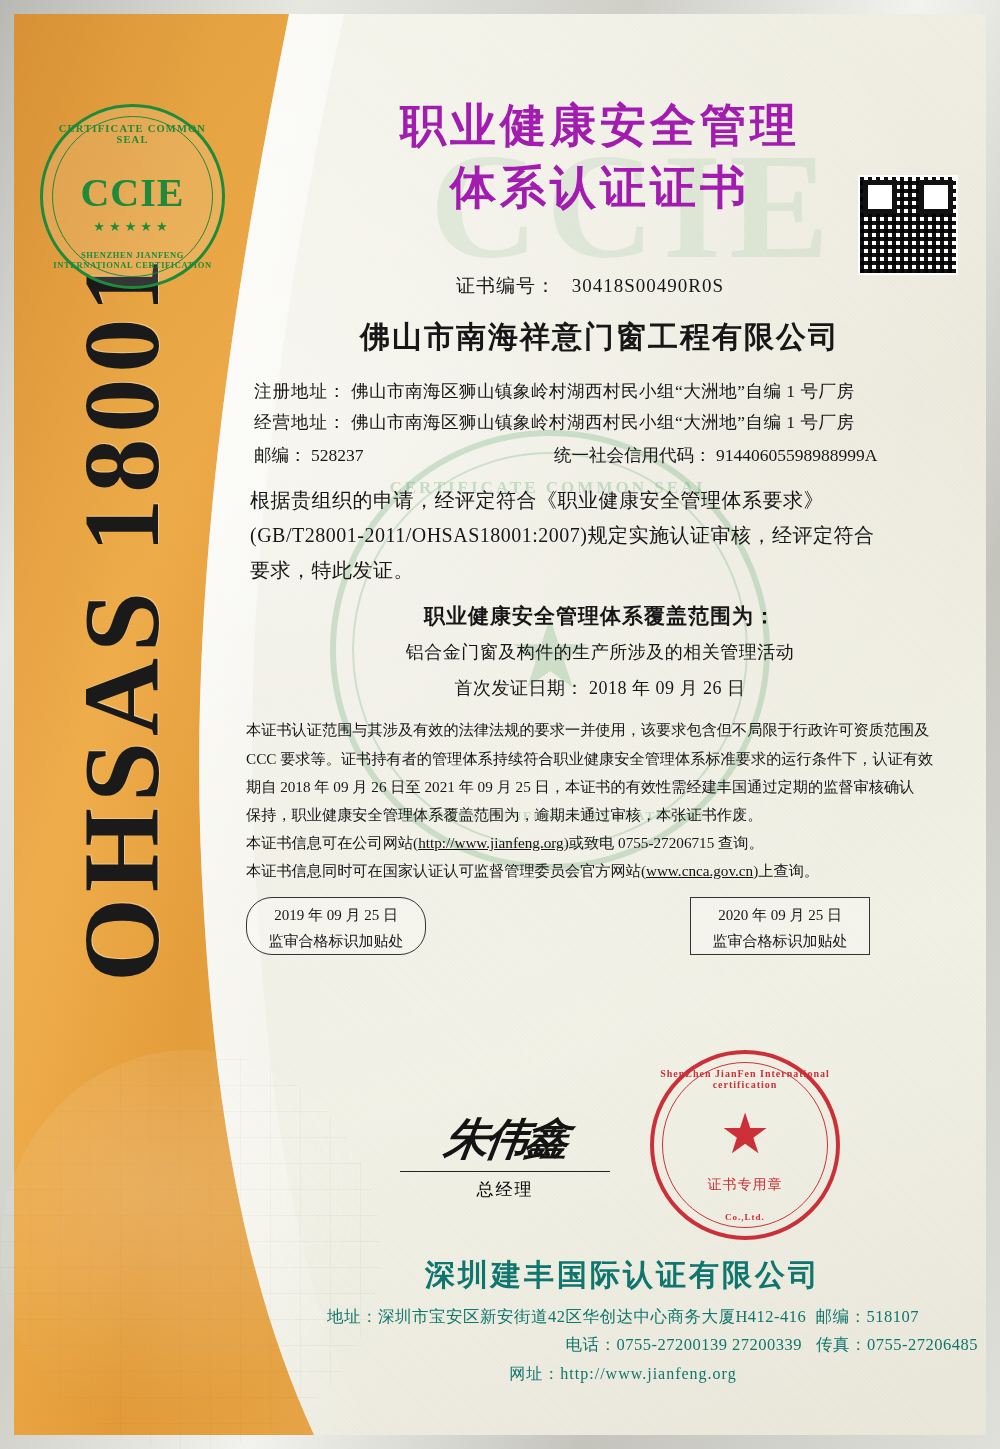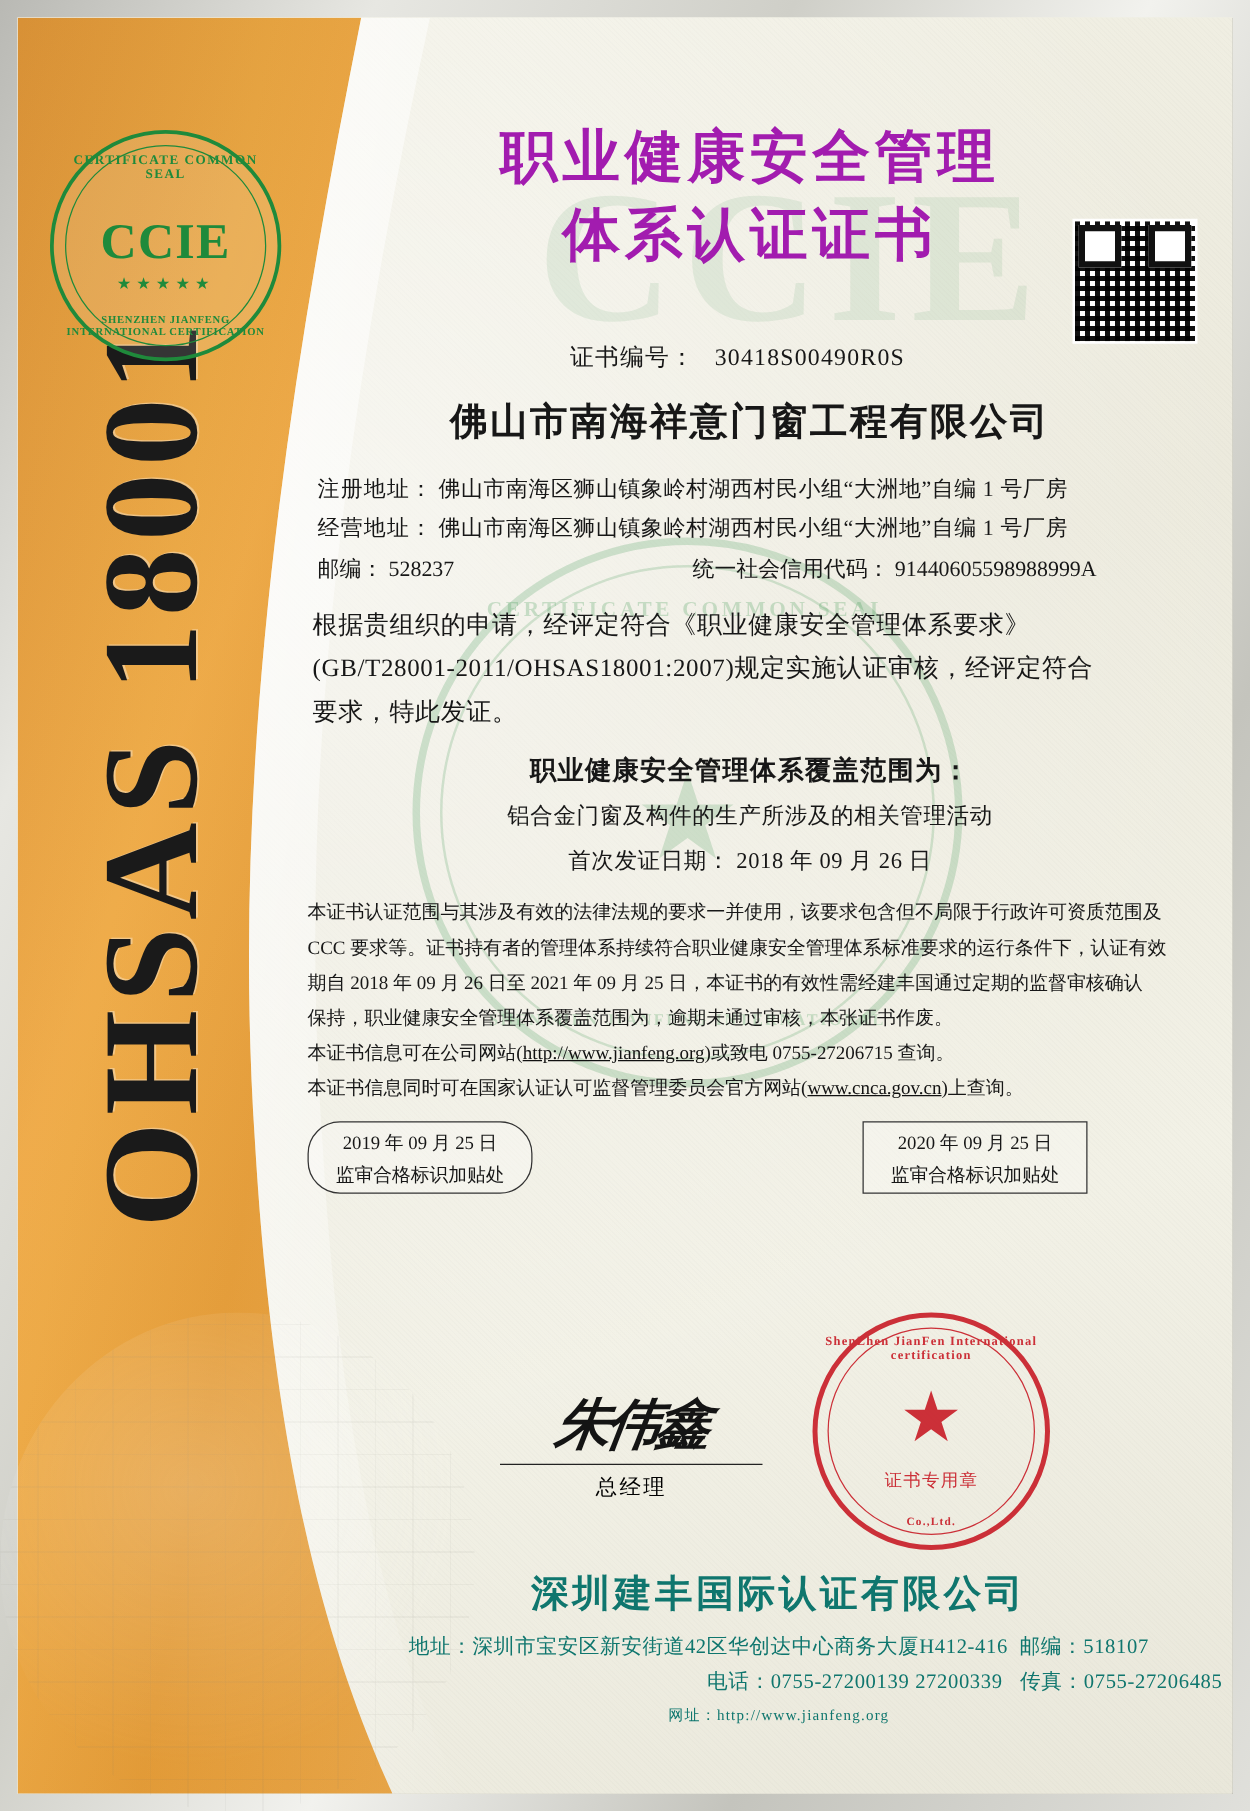--- a/index.html
+++ b/index.html
@@ -419,21 +419,21 @@
   }
   .footer .line {
     margin-top: 10px;
     font-size: 16.5px;
     letter-spacing: 0.5px;
   }
   .footer .line2 { margin-top: 6px; text-align: right; }
   .footer .web {
     margin-top: 8px;
     font-family: "Liberation Serif", serif;
-    font-size: 12px;
+    font-size: 16px;
     letter-spacing: 1px;
   }
 </style>
 </head>
 <body>
 
 <div class="page">
   <div class="frame"></div>
   <div class="frame-inner"></div>
   <div class="paper"></div>

